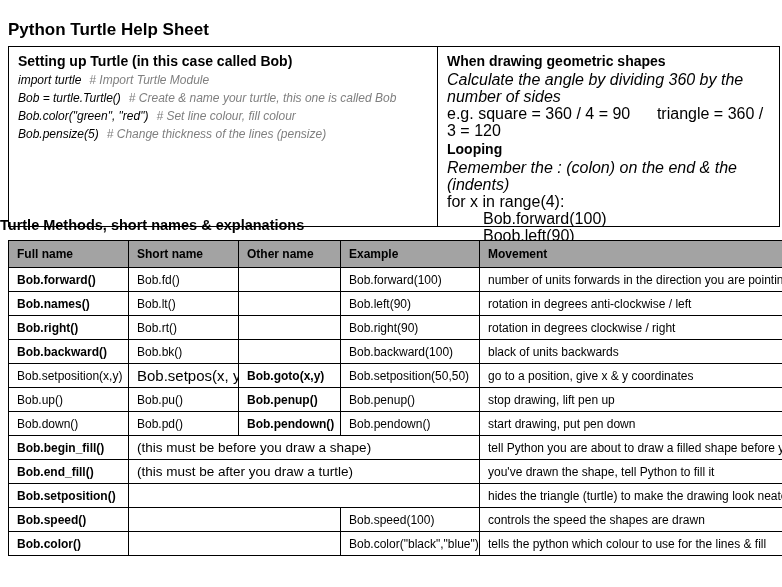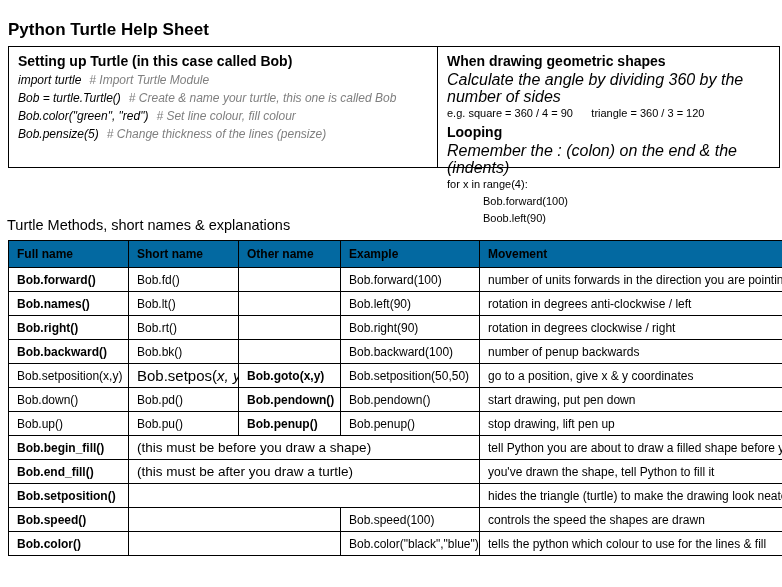--- a/index.html
+++ b/index.html
@@ -11,67 +11,67 @@
     color: #000000;
     font-family: "Liberation Sans", sans-serif;
     position: relative;
   }
   .page-title {
     position: absolute; left: 8px; top: 9px;
     font-size: 17px; font-weight: bold;
   }
   .boxes {
     position: absolute; left: 8px; top: 46px;
-    width: 772px; height: 122px;
+    width: 772px; height: 181px;
     display: flex;
   }
   .box-left {
     width: 430px; height: 100%;
     border: 1px solid #000;
     padding: 4px 9px;
   }
   .box-right {
     flex: 1; height: 100%;
     border: 1px solid #000; border-left: none;
     padding: 4px 9px;
   }
   .box-title { font-size: 14px; font-weight: bold; line-height: 20px; }
   .code-line { font-size: 12px; font-style: italic; line-height: 18px; }
   .code-line .comment { color: #7f7f7f; margin-left: 8px; }
   .italic-note { font-size: 16px; font-style: italic; line-height: 17px; }
-  .plain-line { font-size: 11px; line-height: 17px; white-space: pre-wrap; }
+  .plain-line { font-size: 16px; line-height: 17px; white-space: pre-wrap; }
   .indent { padding-left: 36px; }
   .section-heading {
-    position: absolute; left: 7px; top: 205px;
-    font-size: 14.5px; font-weight: normal;
+    position: absolute; left: 0; top: 205px;
+    font-size: 14.5px; font-weight: bold;
   }
   table.methods {
     position: absolute; left: 8px; top: 240px;
     width: 774px;
     border-collapse: collapse;
     table-layout: fixed;
   }
   .methods th, .methods td {
     border: 1px solid #000;
     padding: 0 4px 0 8px;
     font-size: 12px;
     height: 24px;
     vertical-align: middle;
     text-align: left;
     overflow: hidden;
     white-space: nowrap;
   }
   .methods th {
-    background: #0369a1;
+    background: #a3a3a3;
     height: 27px;
     font-weight: bold;
   }
   td.bold { font-weight: bold; }
   td.setpos { font-size: 15px; }
-  td.setpos .params { font-style: italic; }
+  td.setpos .params { }
   td.note-cell { font-size: 13.5px; }
 </style>
 </head>
 <body>
 
 <h1 class="page-title">Python Turtle Help Sheet</h1>
 
 <div class="boxes">
   <div class="box-left">
     <div class="box-title">Setting up Turtle (in this case called Bob)</div>
@@ -139,44 +139,44 @@
       <td>Bob.rt()</td>
       <td></td>
       <td>Bob.right(90)</td>
       <td>rotation in degrees clockwise / right</td>
     </tr>
     <tr>
       <td class="bold">Bob.backward()</td>
       <td>Bob.bk()</td>
       <td></td>
       <td>Bob.backward(100)</td>
-      <td>number of penup backwards</td>
+      <td>black of units backwards</td>
     </tr>
     <tr>
       <td>Bob.setposition(x,y)</td>
       <td class="setpos"><span>Bob.setpos(</span><span class="params">x, y</span></td>
       <td class="bold">Bob.goto(x,y)</td>
       <td>Bob.setposition(50,50)</td>
       <td>go to a position, give x &amp; y coordinates</td>
     </tr>
     <tr>
+      <td>Bob.up()</td>
+      <td>Bob.pu()</td>
+      <td class="bold">Bob.penup()</td>
+      <td>Bob.penup()</td>
+      <td>stop drawing, lift pen up</td>
+    </tr>
+    <tr>
       <td>Bob.down()</td>
       <td>Bob.pd()</td>
       <td class="bold">Bob.pendown()</td>
       <td>Bob.pendown()</td>
       <td>start drawing, put pen down</td>
     </tr>
     <tr>
-      <td>Bob.up()</td>
-      <td>Bob.pu()</td>
-      <td class="bold">Bob.penup()</td>
-      <td>Bob.penup()</td>
-      <td>stop drawing, lift pen up</td>
-    </tr>
-    <tr>
       <td class="bold">Bob.begin_fill()</td>
       <td colspan="3" class="note-cell">(this must be before you draw a shape)</td>
       <td>tell Python you are about to draw a filled shape before you</td>
     </tr>
     <tr>
       <td class="bold">Bob.end_fill()</td>
       <td colspan="3" class="note-cell">(this must be after you draw a turtle)</td>
       <td>you've drawn the shape, tell Python to fill it</td>
     </tr>
     <tr>

